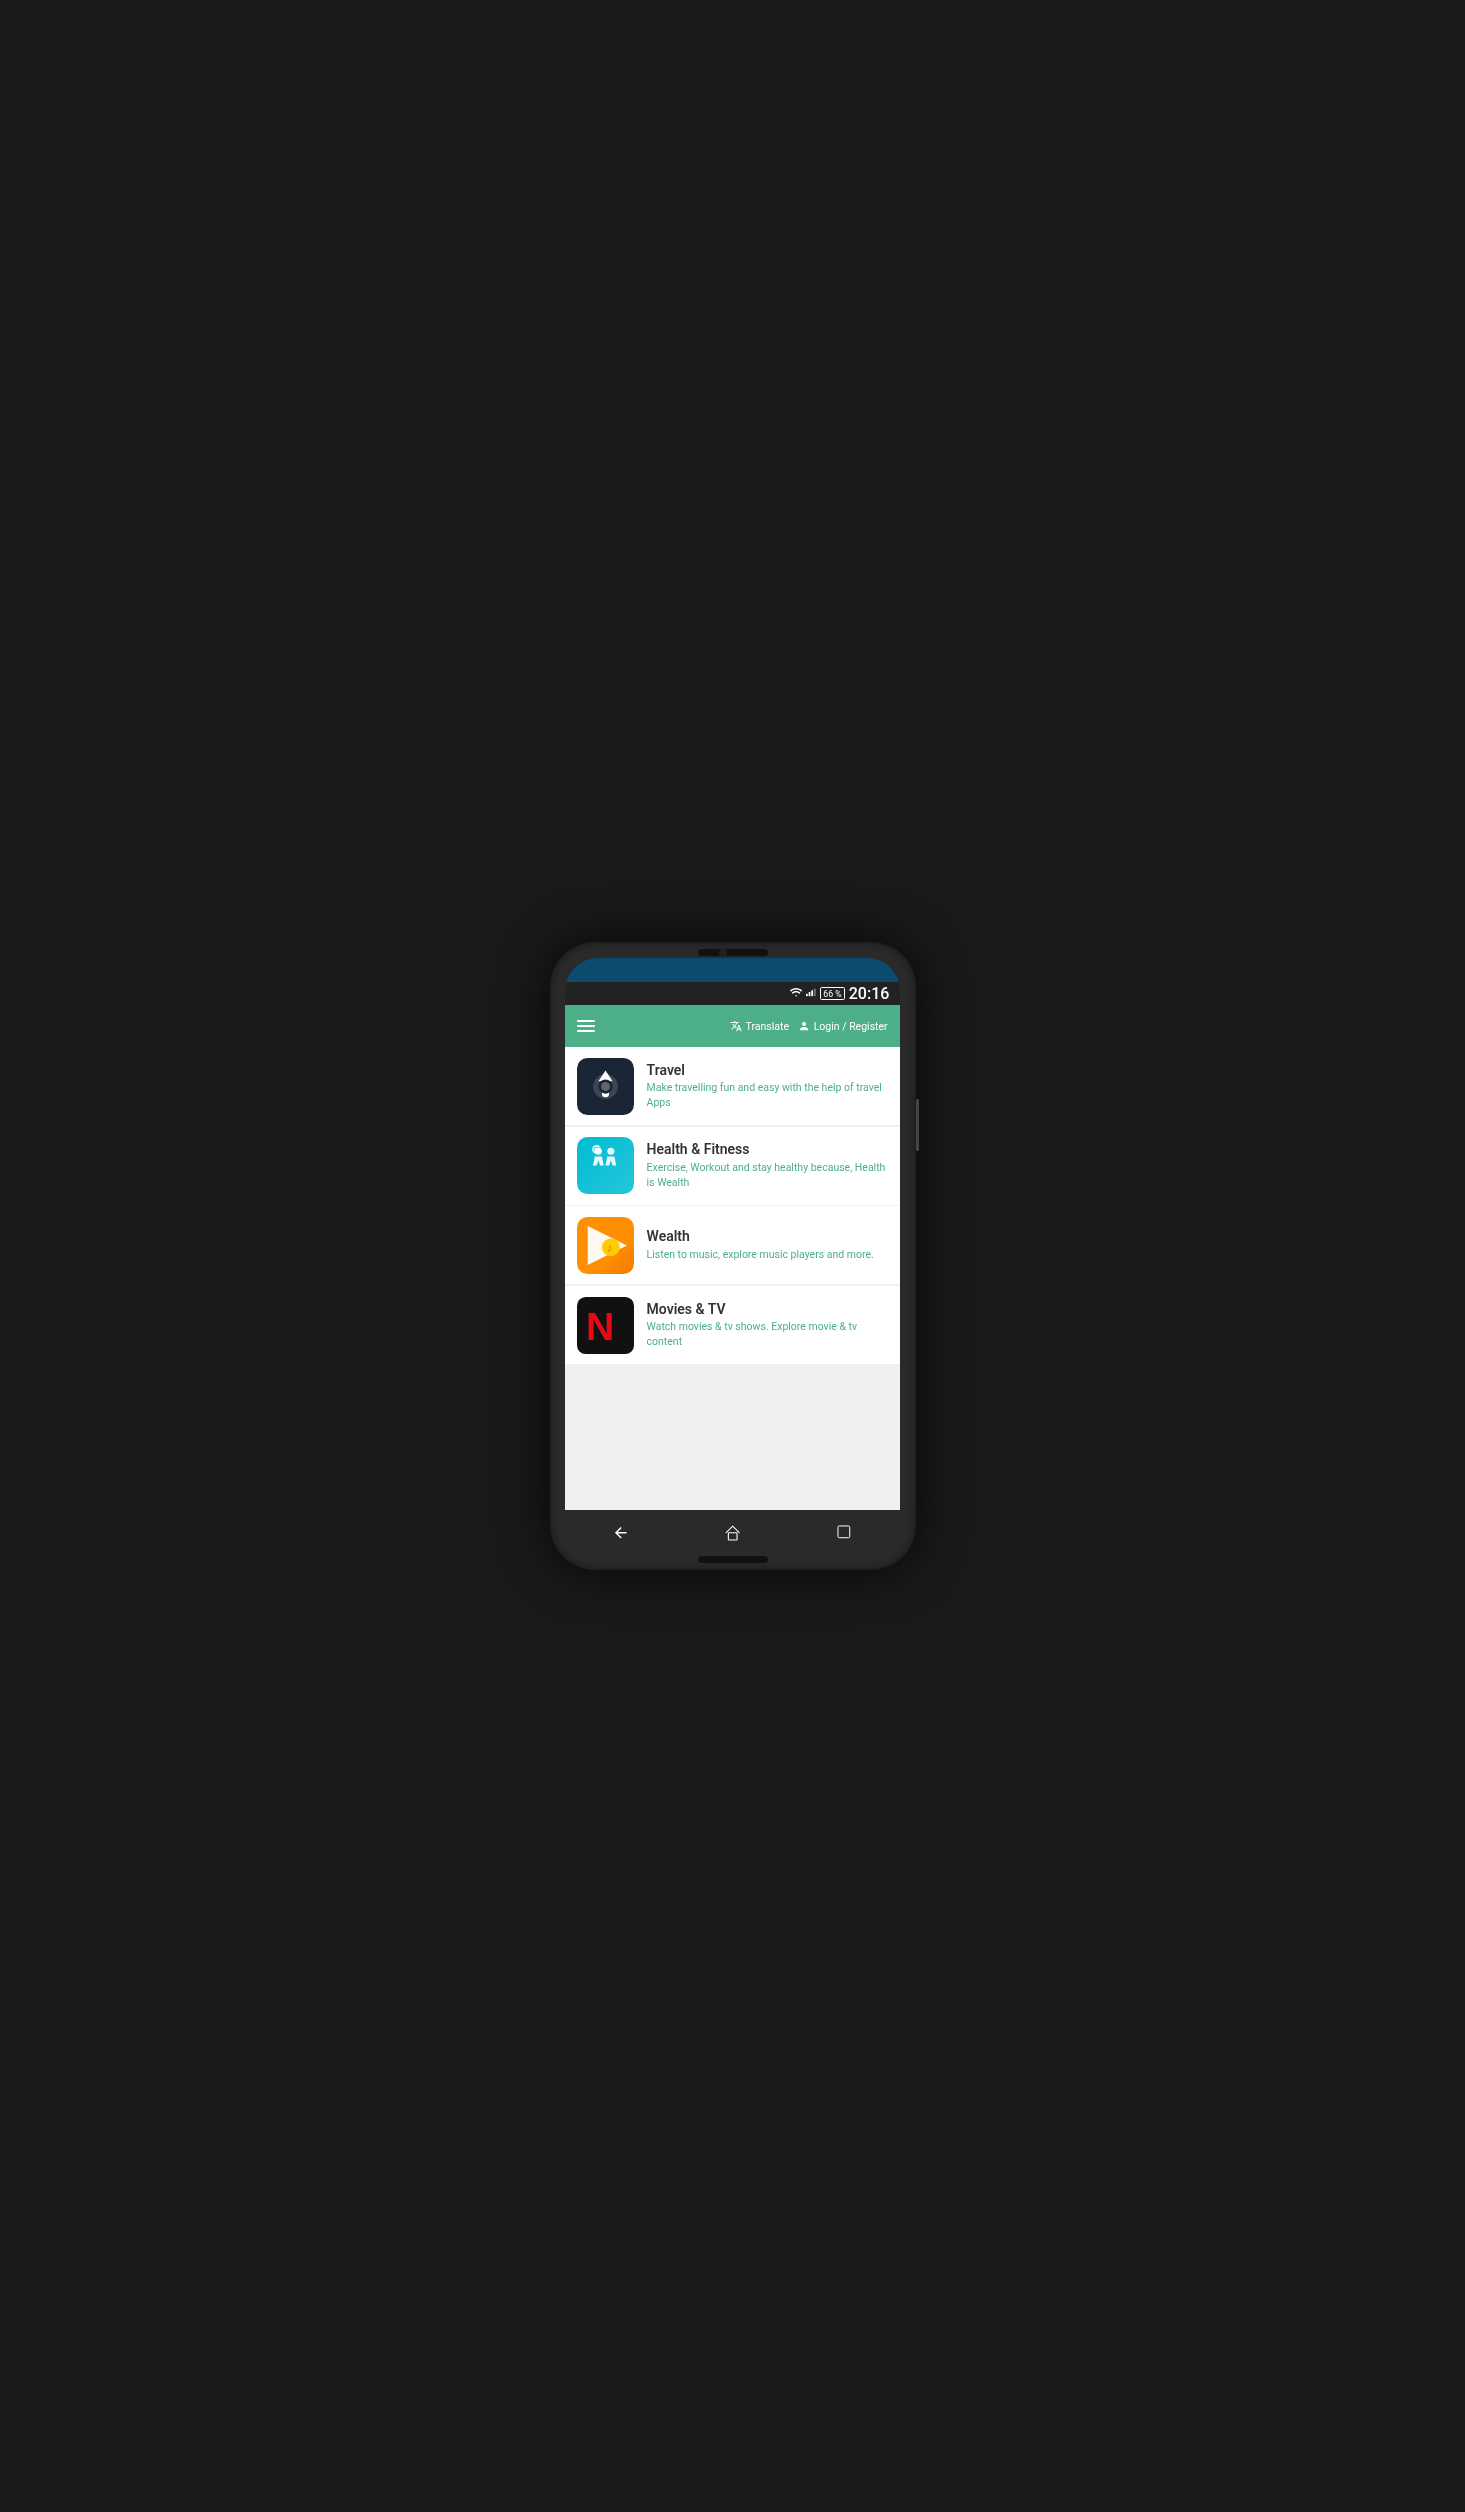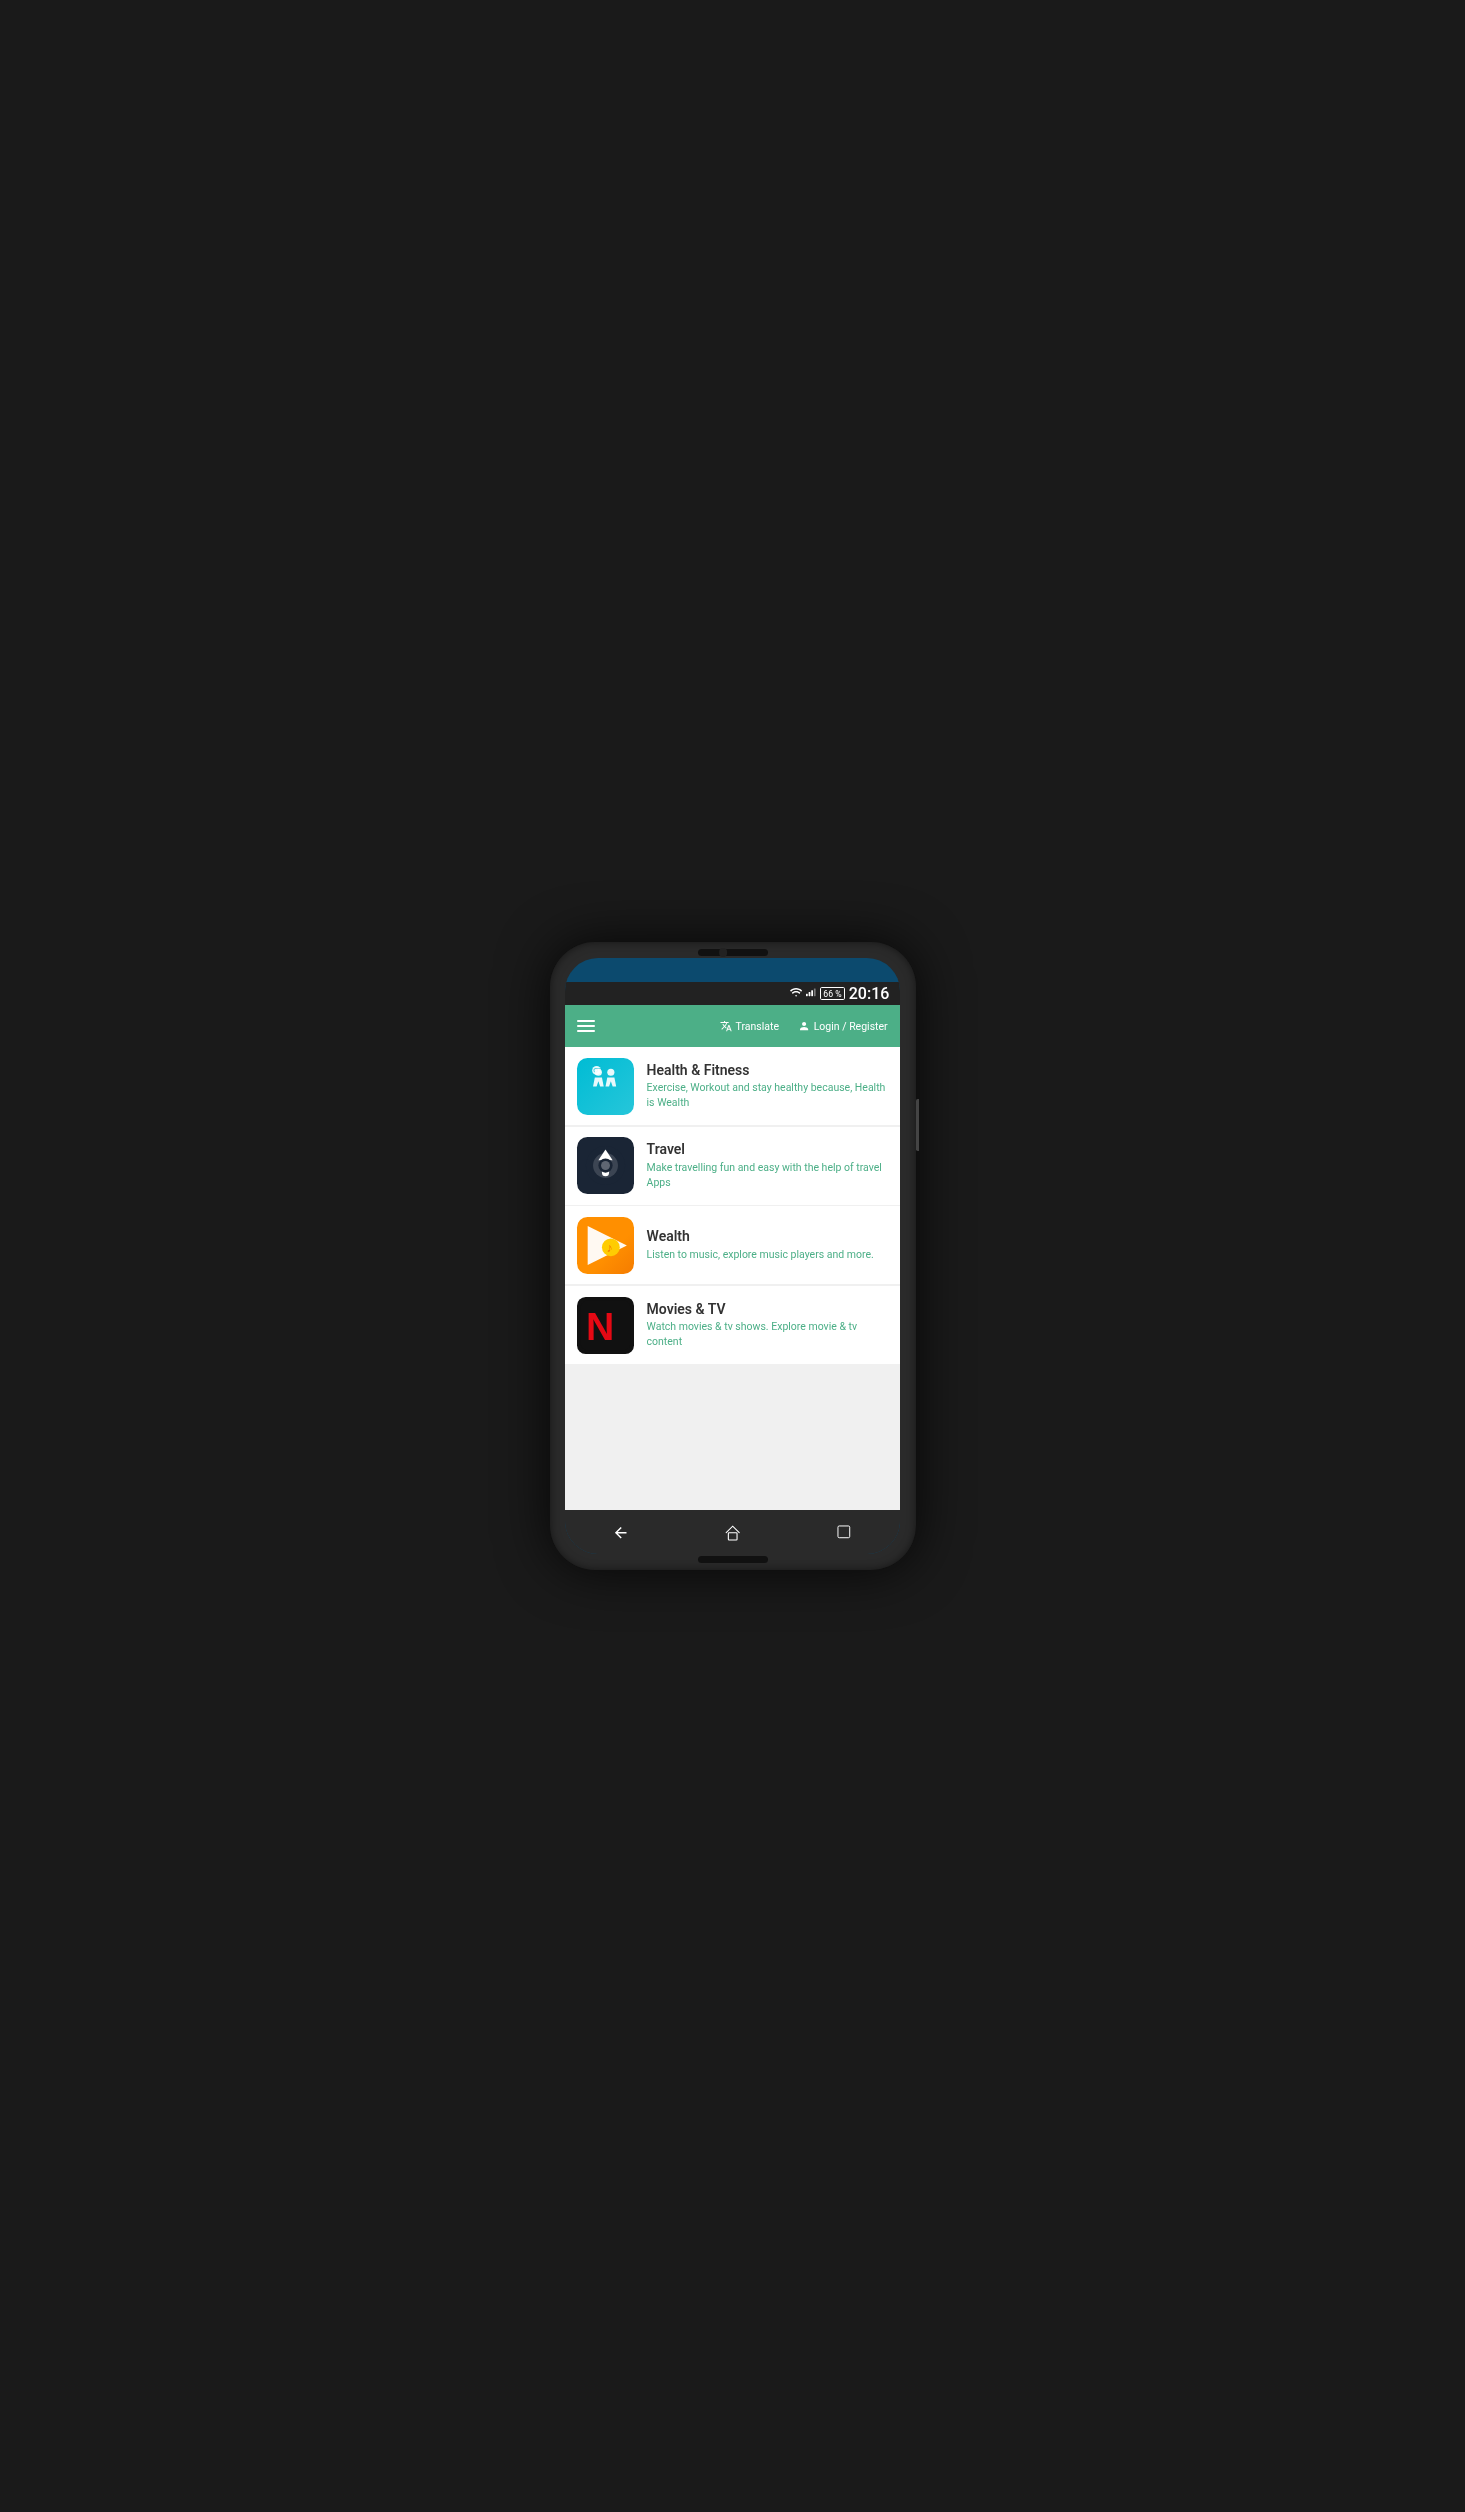--- a/index.html
+++ b/index.html
@@ -137,21 +137,21 @@
       display: block;
       width: 17.4px;
       height: 1.7px;
       background: white;
       border-radius: 0.9px;
     }
 
     .toolbar-actions {
       display: flex;
       align-items: flex-end;
-      gap: 19px;
+      gap: 9px;
     }
 
     .toolbar-btn {
       color: white;
       font-size: 10.5px;
       display: flex;
       align-items: center;
       gap: 3.5px;
       cursor: pointer;
       white-space: nowrap;
@@ -294,20 +294,40 @@
               <path d="M12 12c2.21 0 4-1.79 4-4s-1.79-4-4-4-4 1.79-4 4 1.79 4 4 4zm0 2c-2.67 0-8 1.34-8 4v2h16v-2c0-2.66-5.33-4-8-4z"></path>
             </svg>
             <span>Login / Register</span>
           </div>
         </div>
       </div>
 
       <div class="content-list">
 
         <div class="list-item">
+          <div class="item-icon bg-dark">
+            <svg viewBox="0 0 64 64" xmlns="http://www.w3.org/2000/svg">
+
+              <circle cx="32" cy="32" r="22" fill="#1a2535"></circle>
+              <circle cx="32" cy="32" r="14" fill="white" opacity="0.15"></circle>
+
+              <rect x="28" y="20" width="8" height="24" rx="4" fill="white"></rect>
+              <polygon points="32,14 24,26 40,26" fill="white"></polygon>
+
+              <circle cx="32" cy="32" r="8" fill="#1a2535"></circle>
+              <circle cx="32" cy="32" r="5" fill="white" opacity="0.3"></circle>
+            </svg>
+          </div>
+          <div class="item-text">
+            <div class="item-title">Travel</div>
+            <div class="item-desc">Make travelling fun and easy with the help of travel Apps</div>
+          </div>
+        </div>
+
+        <div class="list-item">
           <div class="item-icon bg-teal">
             <svg viewBox="0 0 64 64" fill="none" xmlns="http://www.w3.org/2000/svg">
 
               <circle cx="22" cy="14" r="5" fill="white" opacity="0.9"></circle>
               <text x="18" y="16" font-size="8" fill="#00bcd4" font-weight="bold">ு</text>
 
               <g fill="white" opacity="0.9">
                 <circle cx="24" cy="16" r="4"></circle>
                 <path d="M20 22 L18 32 L22 32 L24 26 L26 32 L30 32 L28 22 Z"></path>
                 <path d="M18 32 L15 40 M22 32 L25 40"></path>
@@ -317,40 +337,20 @@
               </g>
             </svg>
           </div>
           <div class="item-text">
             <div class="item-title">Health &amp; Fitness</div>
             <div class="item-desc">Exercise, Workout and stay healthy because, Health is Wealth</div>
           </div>
         </div>
 
         <div class="list-item">
-          <div class="item-icon bg-dark">
-            <svg viewBox="0 0 64 64" xmlns="http://www.w3.org/2000/svg">
-
-              <circle cx="32" cy="32" r="22" fill="#1a2535"></circle>
-              <circle cx="32" cy="32" r="14" fill="white" opacity="0.15"></circle>
-
-              <rect x="28" y="20" width="8" height="24" rx="4" fill="white"></rect>
-              <polygon points="32,14 24,26 40,26" fill="white"></polygon>
-
-              <circle cx="32" cy="32" r="8" fill="#1a2535"></circle>
-              <circle cx="32" cy="32" r="5" fill="white" opacity="0.3"></circle>
-            </svg>
-          </div>
-          <div class="item-text">
-            <div class="item-title">Travel</div>
-            <div class="item-desc">Make travelling fun and easy with the help of travel Apps</div>
-          </div>
-        </div>
-
-        <div class="list-item">
           <div class="item-icon" style="background: linear-gradient(135deg, #ff8f00 60%, #f57c00);">
             <svg viewBox="0 0 64 64" xmlns="http://www.w3.org/2000/svg">
 
               <polygon points="12,10 12,54 56,32" fill="white" opacity="0.95"></polygon>
 
               <circle cx="38" cy="34" r="10" fill="#ffcc02"></circle>
               <text x="33" y="39" font-size="14" fill="#f57c00">♪</text>
             </svg>
           </div>
           <div class="item-text">

